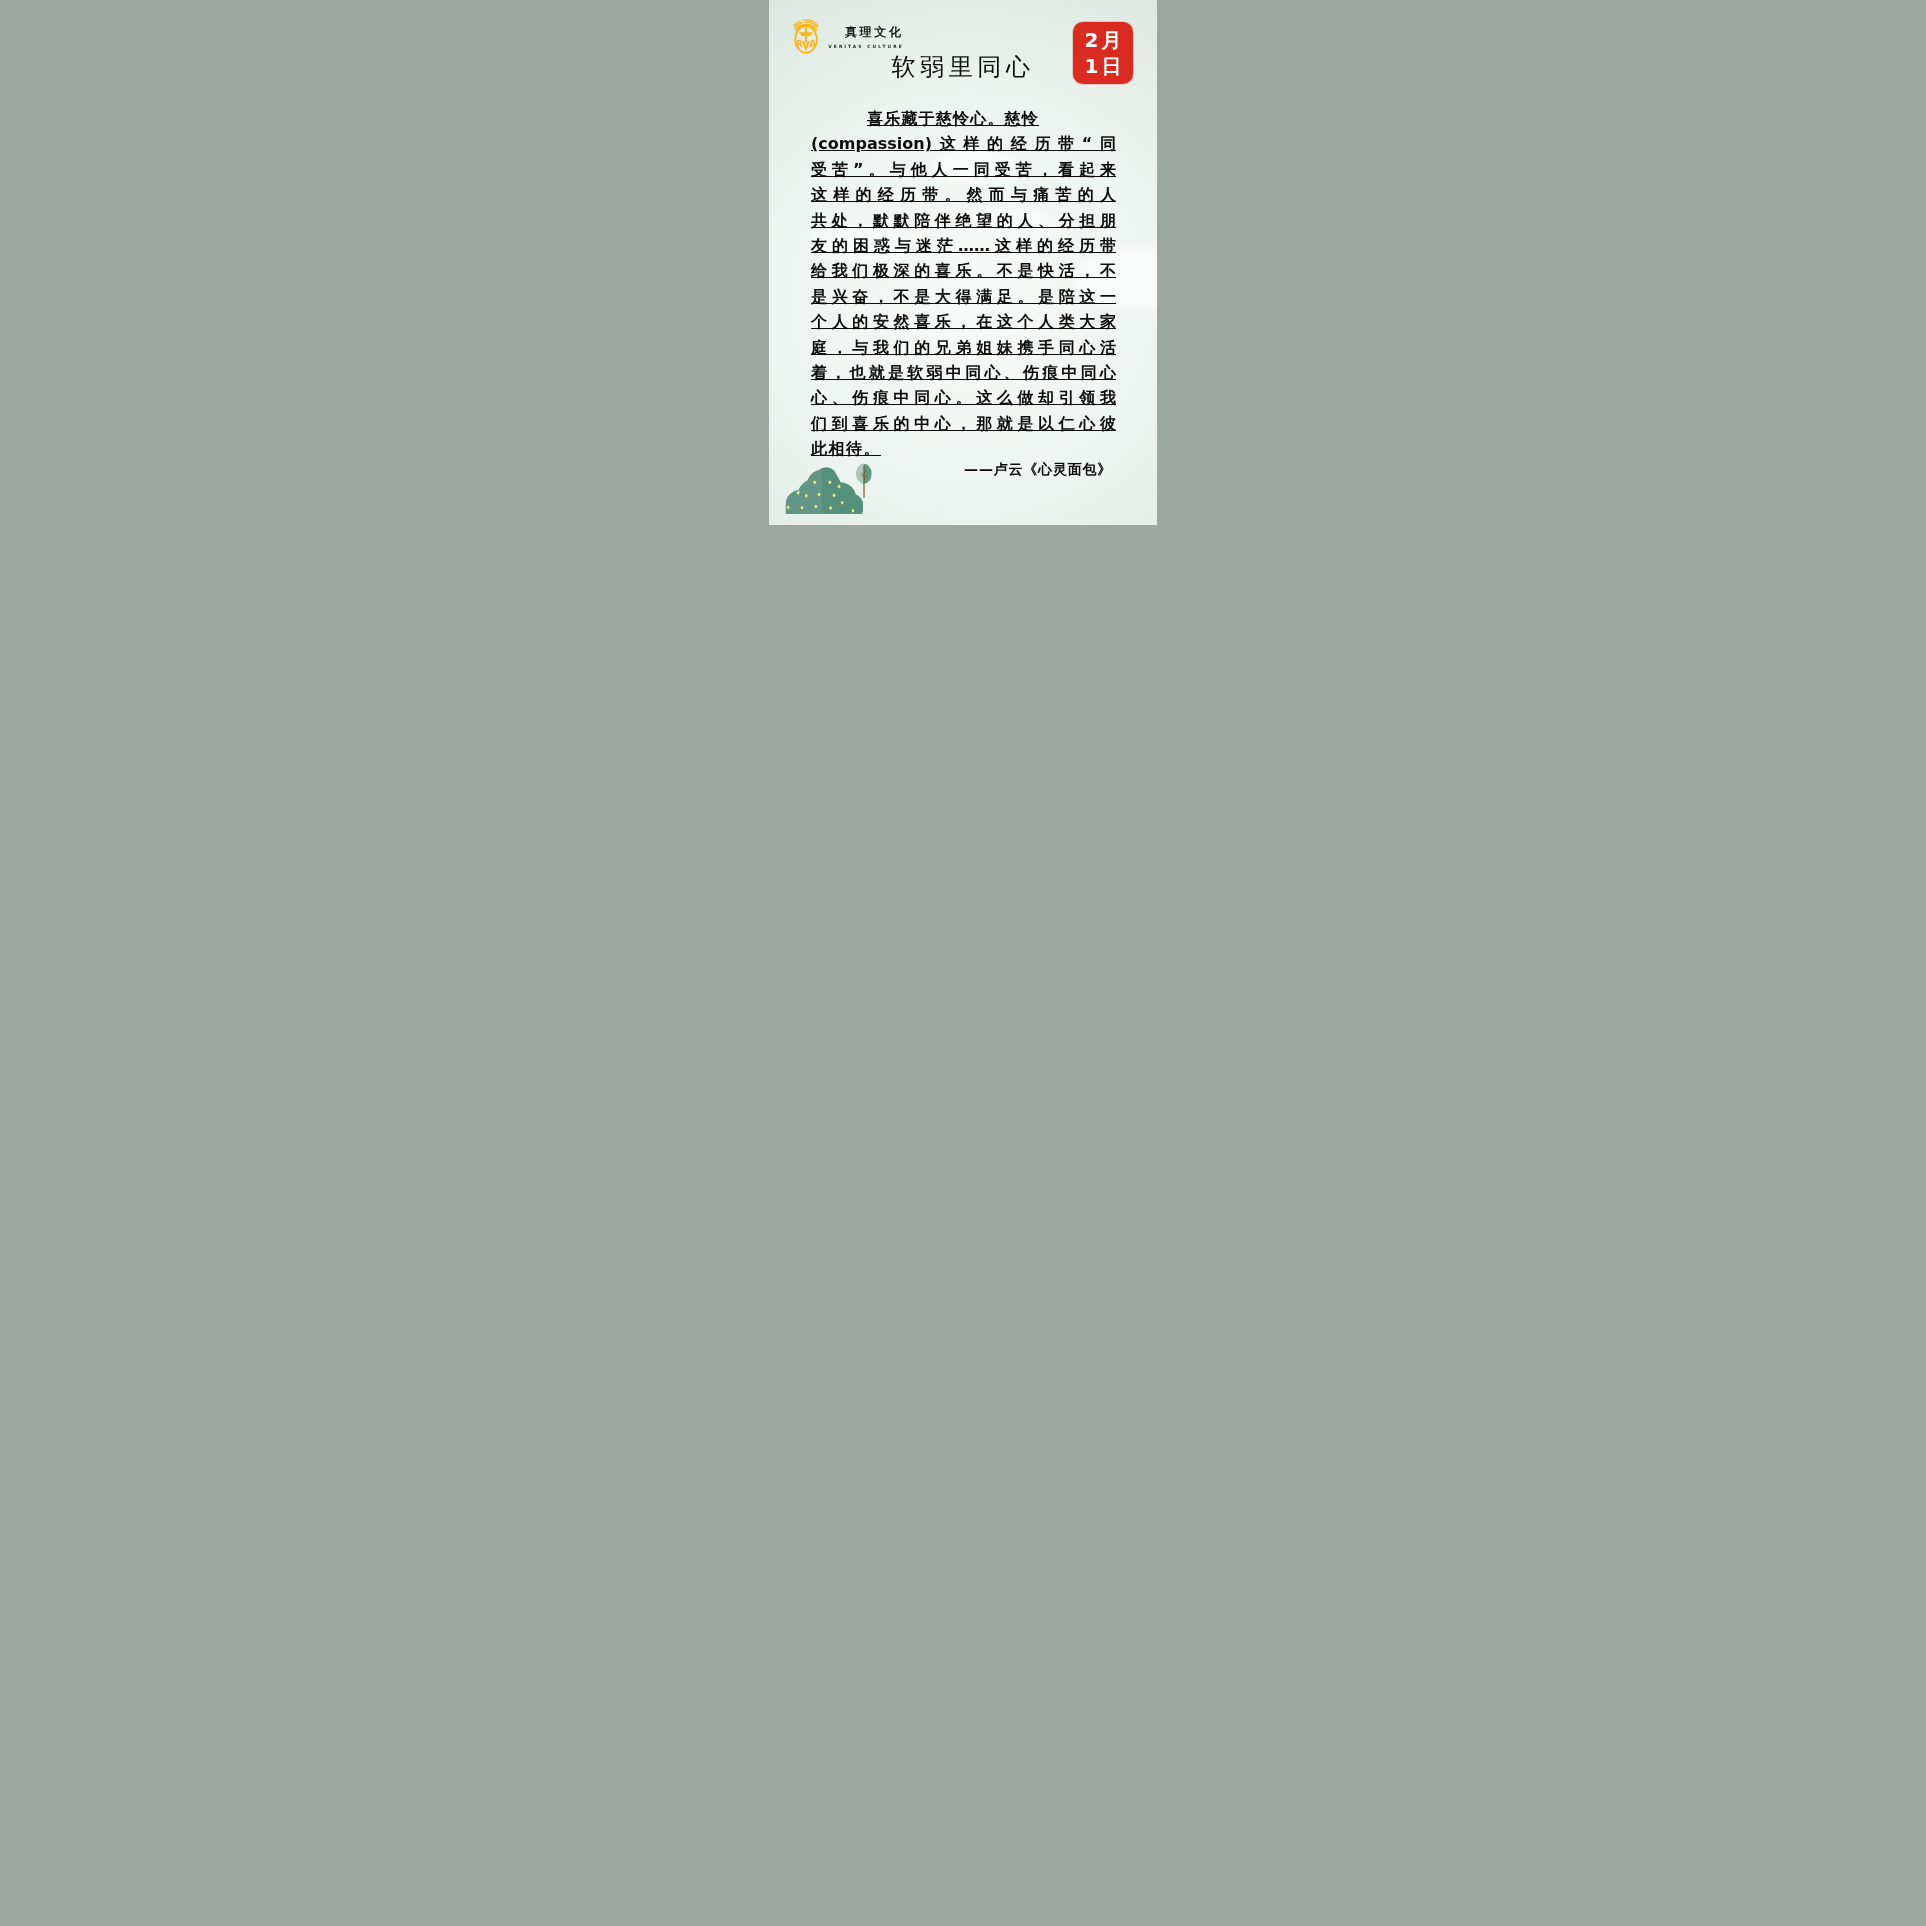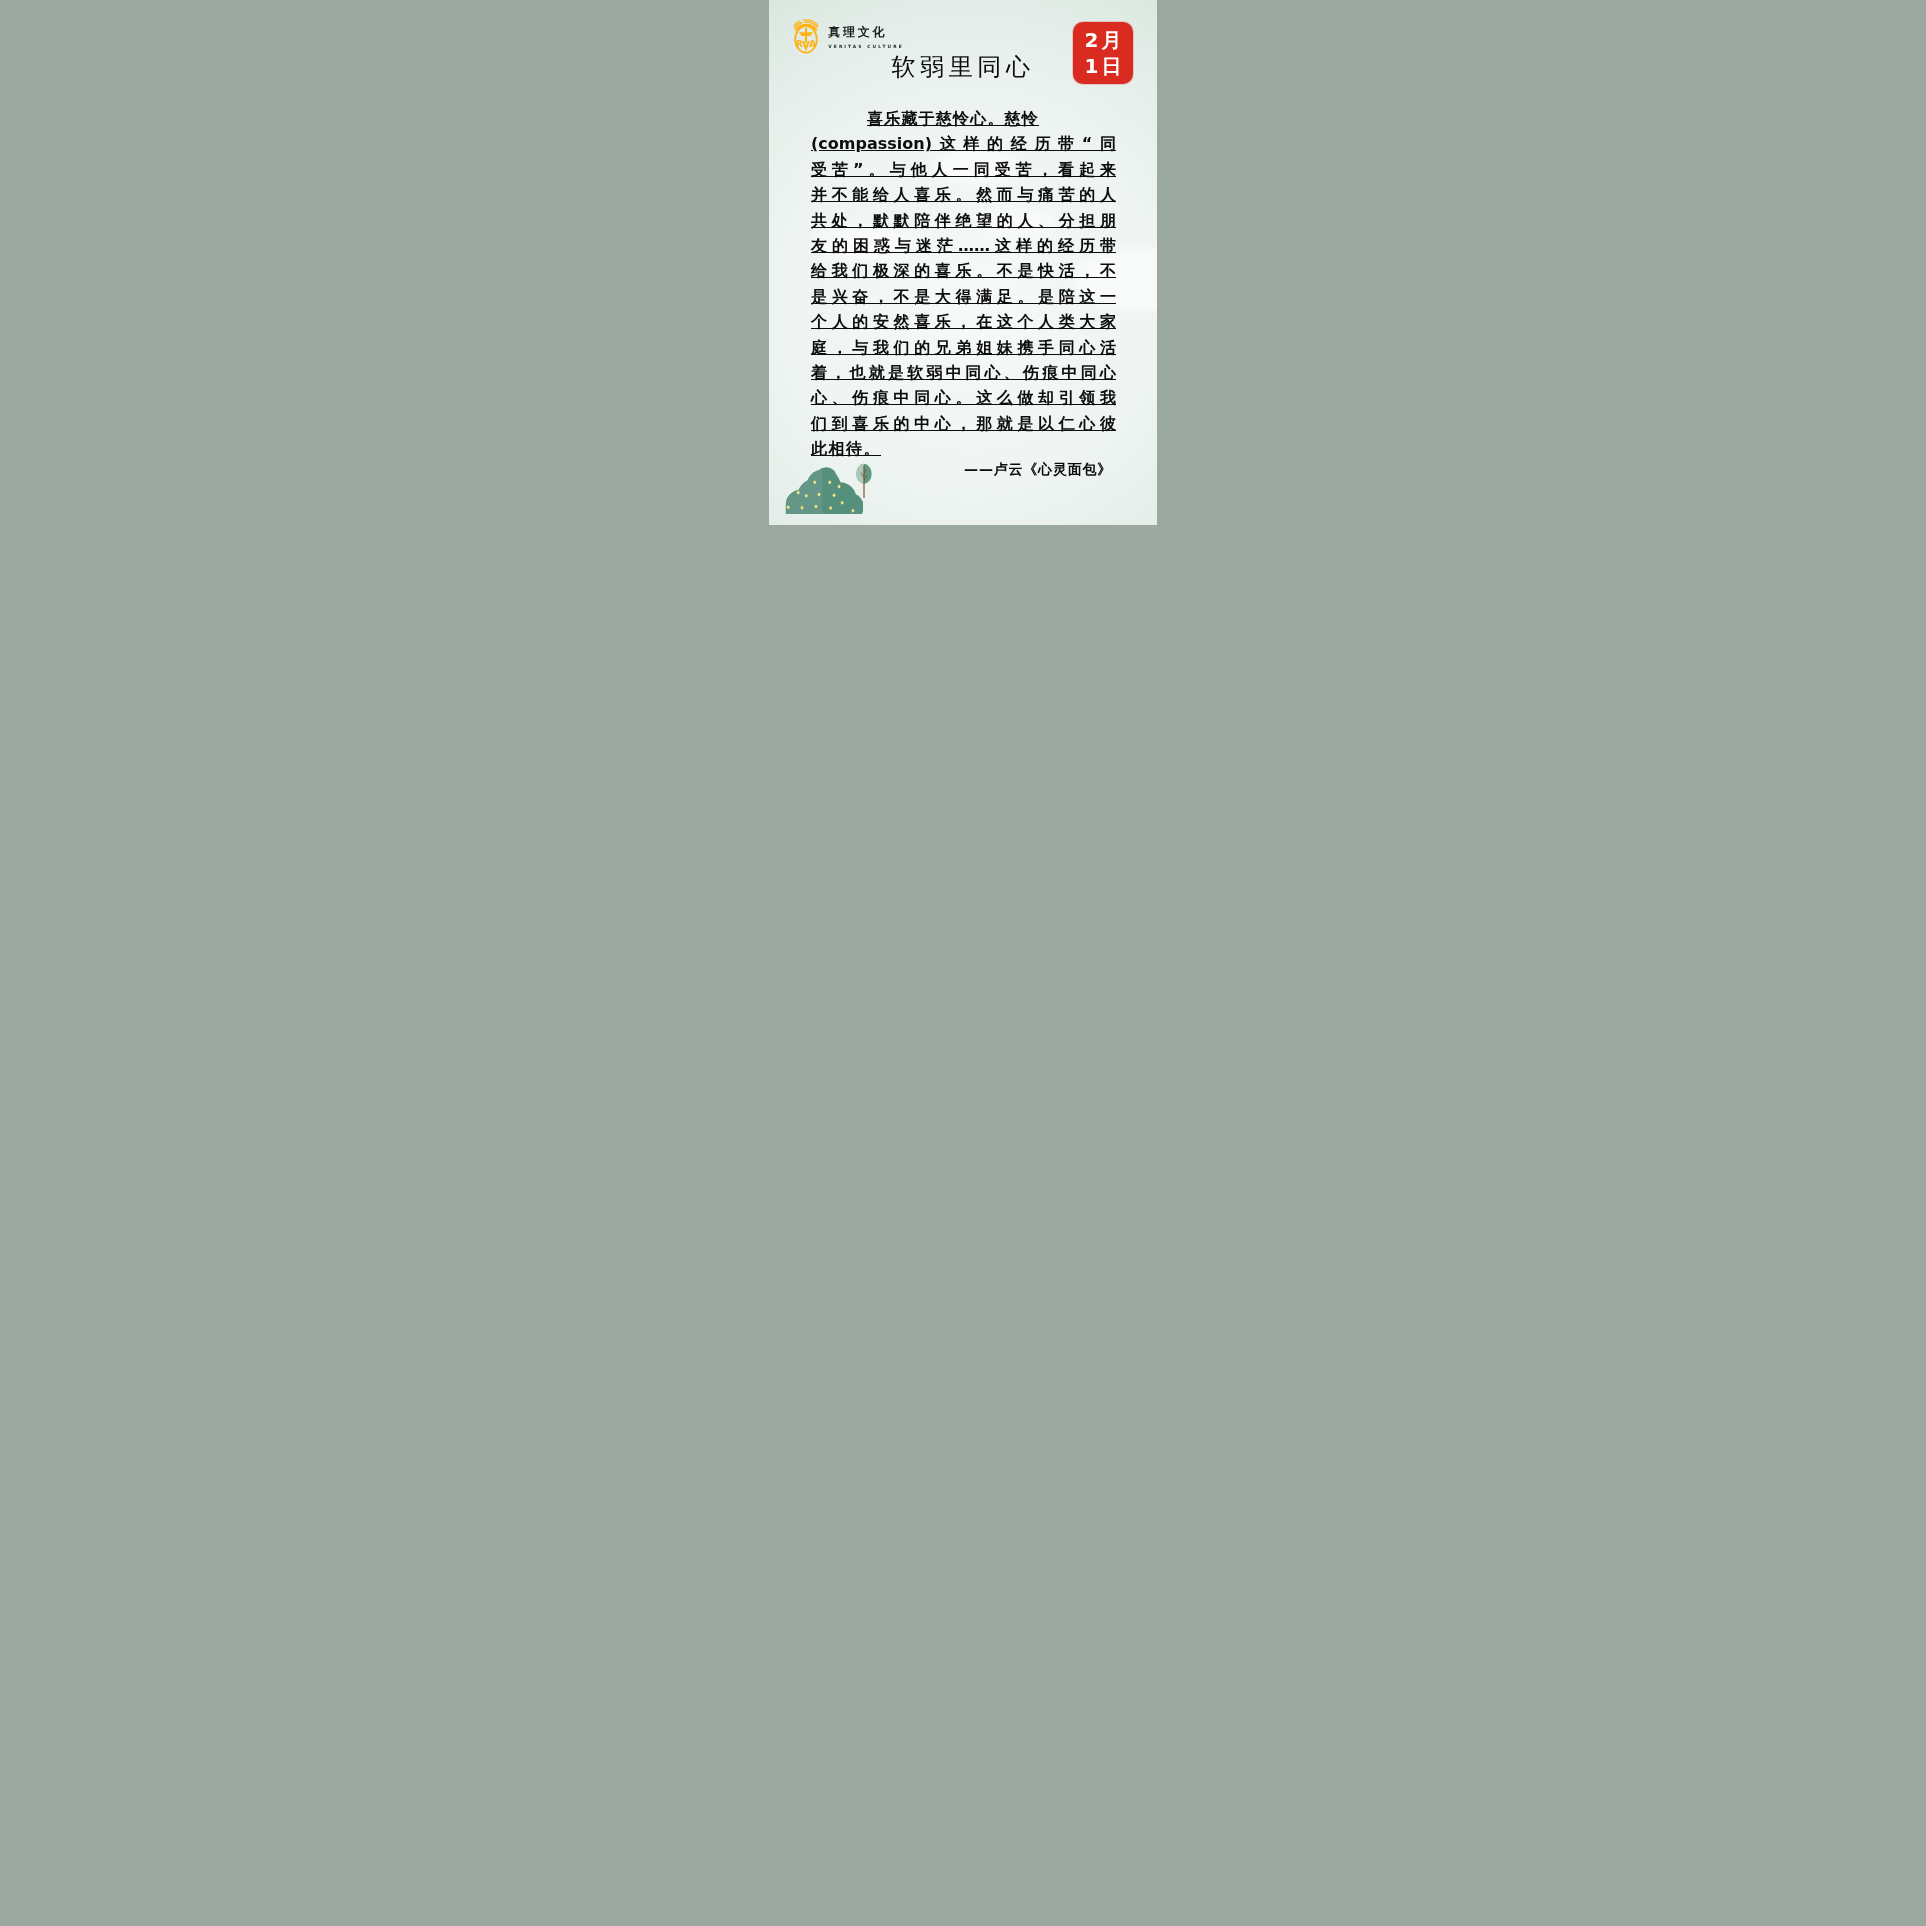--- a/index.html
+++ b/index.html
@@ -17,21 +17,21 @@
   .cloud{position:absolute;background:#ffffff;border-radius:50%;filter:blur(5.4px);opacity:.6;}
   .cloud.c1{left:162px;top:149px;width:89px;height:34px;}
   .cloud.c2{left:42px;top:227px;width:100px;height:35px;}
   .cloud.c3{left:306px;top:248px;width:139px;height:62px;}
   .cloud.c4{left:210px;top:208px;width:77px;height:31px;opacity:.45;}
 
   
   .logo{position:absolute;left:21.6px;top:18.5px;display:flex;align-items:flex-start;}
   .logo svg{display:block;}
   .brand{margin-left:7.7px;}
-  .brand-cn{font-size:12px;font-weight:700;letter-spacing:2.7px;color:#1d1d1d;margin-top:5.4px;}
+  .brand-cn{font-size:12px;font-weight:700;letter-spacing:2.7px;color:#1d1d1d;margin-top:5.4px;text-align:right;}
   .brand-en{font-size:4.4px;font-weight:600;letter-spacing:2.1px;color:#2a2a2a;margin-top:3.5px;}
 
   
   .stamp{
     position:absolute;left:304px;top:22.3px;width:60px;height:62px;
     background:#d92b20;border-radius:10px;
     display:flex;flex-direction:column;align-items:center;justify-content:center;
     box-shadow:0 0 0 0.8px rgba(217,43,32,.25);
   }
   .stamp .row{color:#ffffff;font-size:20px;line-height:26px;font-weight:600;letter-spacing:3.1px;text-indent:3.1px;white-space:nowrap;}
@@ -100,21 +100,21 @@
     <div class="row">2月</div>
     <div class="row">1日</div>
   </div>
 
   <div class="title">软弱里同心</div>
 
   <div class="body-text">
     <div class="line first">喜乐藏于慈怜心。慈怜</div>
     <div class="line">(compassion)这样的经历带“同</div>
     <div class="line">受苦”。与他人一同受苦，看起来</div>
-    <div class="line">并不能给人喜乐。然而与痛苦的人</div>
+    <div class="line">这样的经历带。然而与痛苦的人</div>
     <div class="line">共处，默默陪伴绝望的人、分担朋</div>
     <div class="line">友的困惑与迷茫……这样的经历带</div>
     <div class="line">给我们极深的喜乐。不是快活，不</div>
     <div class="line">是兴奋，不是大得满足。是陪这一</div>
     <div class="line">个人的安然喜乐，在这个人类大家</div>
     <div class="line">庭，与我们的兄弟姐妹携手同心活</div>
     <div class="line">着，也就是软弱中同心、伤痕中同心</div>
     <div class="line">心、伤痕中同心。这么做却引领我</div>
     <div class="line">们到喜乐的中心，那就是以仁心彼</div>
     <div class="line last">此相待。</div>

